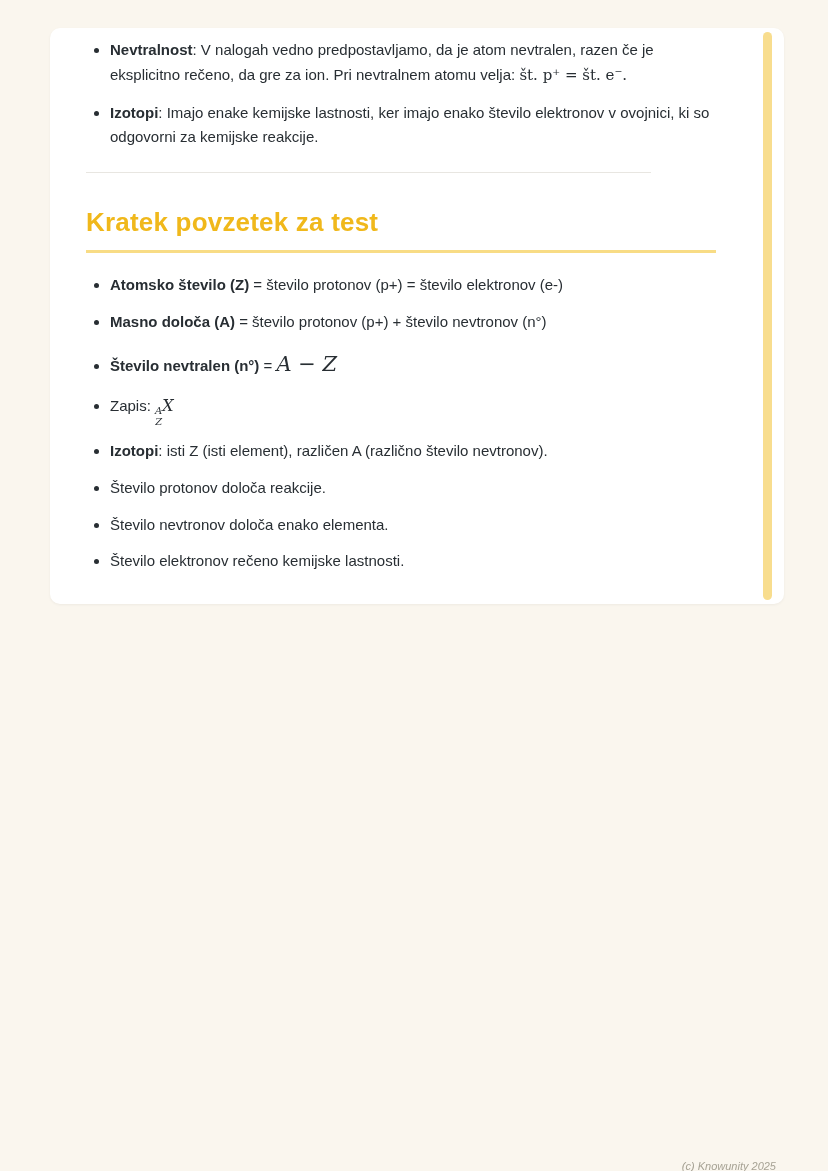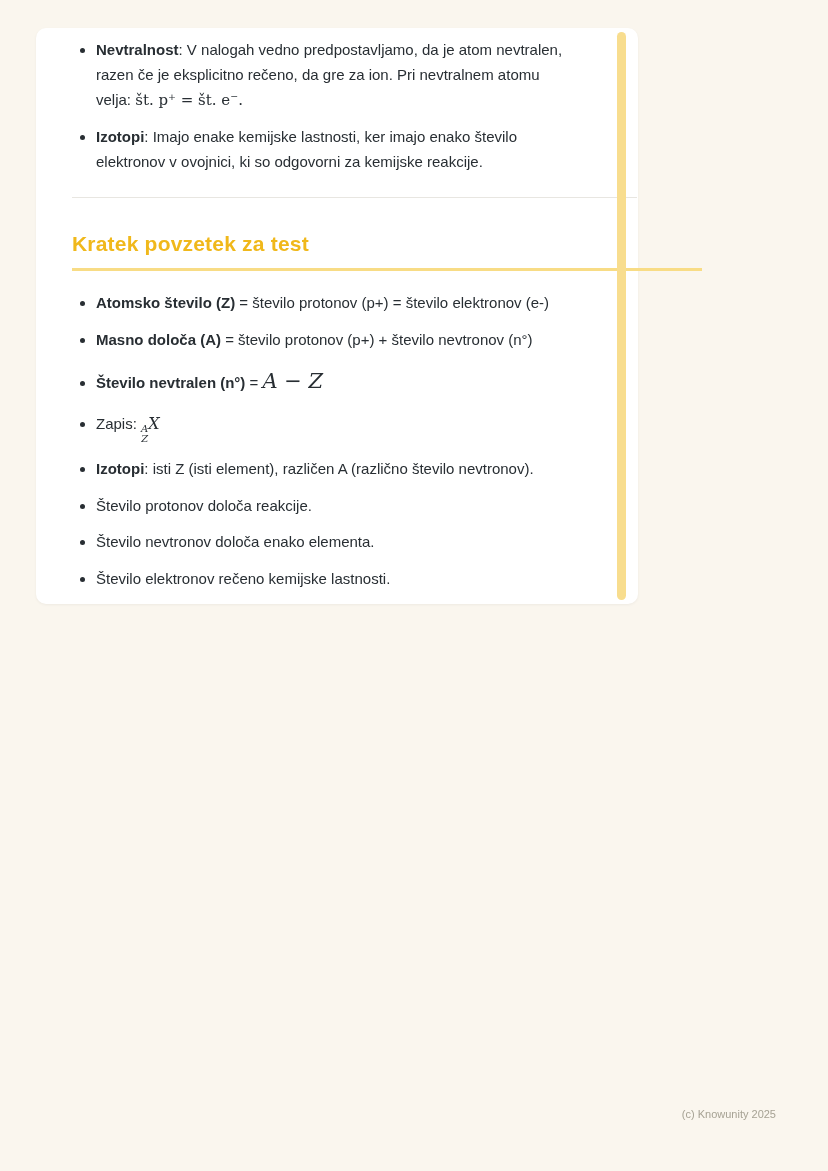--- a/index.html
+++ b/index.html
@@ -15,23 +15,23 @@
     width: 828px;
     height: 1171px;
     position: relative;
     background: var(--page-bg);
     font-family: "Liberation Sans", sans-serif;
     color: var(--text);
     overflow: hidden;
   }
   .card {
     position: absolute;
-    left: 36px;
+    left: 50px;
     top: 28px;
-    width: 602px;
+    width: 734px;
     height: 576px;
     background: #ffffff;
     border-radius: 10px;
     box-shadow: 0 1px 3px rgba(0,0,0,0.05);
   }
   .accent-bar {
     position: absolute;
     top: 4px;
     bottom: 4px;
     right: 12px;
@@ -65,21 +65,21 @@
     font-size: 21px;
   }
   hr.divider {
     border: none;
     border-top: 1px solid #E8E6E1;
     margin: 22px 0 0 0;
     width: 565px;
   }
   h2.section-heading {
     margin: 34px 0 0 0;
-    font-size: 21px;
+    font-size: 26px;
     font-weight: 800;
     letter-spacing: 0.2px;
     color: var(--accent);
     padding-bottom: 12px;
     border-bottom: 3px solid var(--underline);
     width: 630px;
     font-family: "Liberation Sans", sans-serif;
   }
   ul.bullets.summary { margin-top: 20px; }
   ul.bullets.summary li { margin-bottom: 12px; }
@@ -94,24 +94,25 @@
     line-height: 1.05;
     vertical-align: -0.30em;
   }
   .nuclide .sym {
     font-family: "DejaVu Serif", serif;
     font-style: italic;
     font-size: 16px;
   }
   .copyright {
     position: absolute;
-    top: 1108px;
+    top: 1160px;
     right: 52px;
     font-size: 11px;
     color: #A6A294;
+    font-style: italic;
   }
 </style>
 </head>
 <body>
 
 <div class="card">
   <div class="accent-bar"></div>
 
   <div class="content">
 

